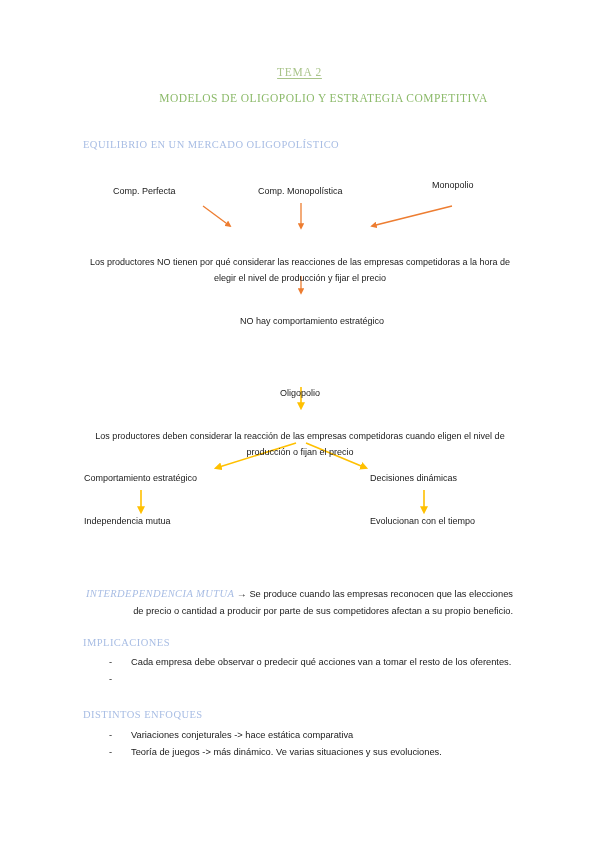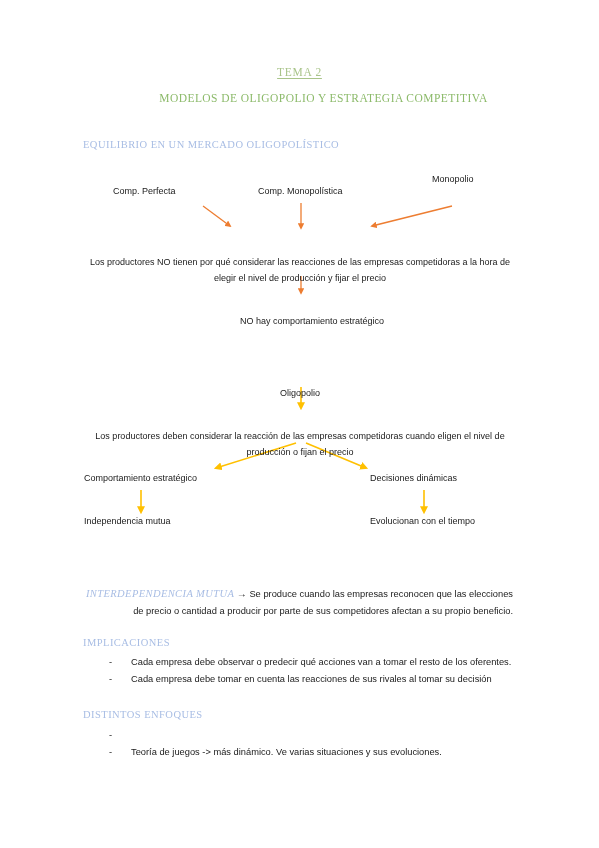--- a/index.html
+++ b/index.html
@@ -158,21 +158,21 @@
     <line x1="306" y1="443" x2="366" y2="468" stroke="#ffc000" stroke-width="1.6" marker-end="url(#head-yellow)"></line>
 
     <line x1="141" y1="490" x2="141" y2="512" stroke="#ffc000" stroke-width="1.6" marker-end="url(#head-yellow)"></line>
     <line x1="424" y1="490" x2="424" y2="512" stroke="#ffc000" stroke-width="1.6" marker-end="url(#head-yellow)"></line>
   </svg>
 
   <div class="flow-label" style="left:113px; top:186px;">Comp. Perfecta</div>
 
   <div class="flow-label" style="left:258px; top:186px;">Comp. Monopolística</div>
 
-  <div class="flow-label" style="left:432px; top:174px;">Monopolio</div>
+  <div class="flow-label" style="left:432px; top:180px;">Monopolio</div>
 
   <div class="flow-para" style="left:84px; top:238px; width:432px;">
     <span>Los productores NO tienen por qué considerar las reacciones de las empresas competidoras a</span>
     <span>la hora de elegir el nivel de producción y fijar el precio</span>
   </div>
 
   <div class="flow-para" style="left:96px; top:297px; width:432px;">NO hay comportamiento estratégico</div>
 
   <div class="flow-para" style="left:84px; top:369px; width:432px;">Oligopolio</div>
 
@@ -197,29 +197,29 @@
 
   <div class="section-heading italic" style="top:637px;">IMPLICACIONES</div>
 
   <div class="bullet-list" style="top:654px;">
     <div class="bullet-row">
       <span class="bullet-dash">-</span>
       <span class="bullet-text">Cada empresa debe observar o predecir qué acciones van a tomar el resto de los oferentes.</span>
     </div>
     <div class="bullet-row">
       <span class="bullet-dash">-</span>
-      <span class="bullet-text">Cada empresa debe tomar en cuenta las reacciones de sus rivales al tomar su decisión</span>
     </div>
   </div>
 
   <div class="section-heading italic" style="top:709px;">DISTINTOS ENFOQUES</div>
 
   <div class="bullet-list" style="top:727px;">
     <div class="bullet-row">
       <span class="bullet-dash">-</span>
+      <span class="bullet-text">Variaciones conjeturales -&gt; hace estática comparativa</span>
     </div>
     <div class="bullet-row">
       <span class="bullet-dash">-</span>
       <span class="bullet-text">Teoría de juegos -&gt; más dinámico. Ve varias situaciones y sus evoluciones.</span>
     </div>
   </div>
 
 </div>
 
 </body></html>

